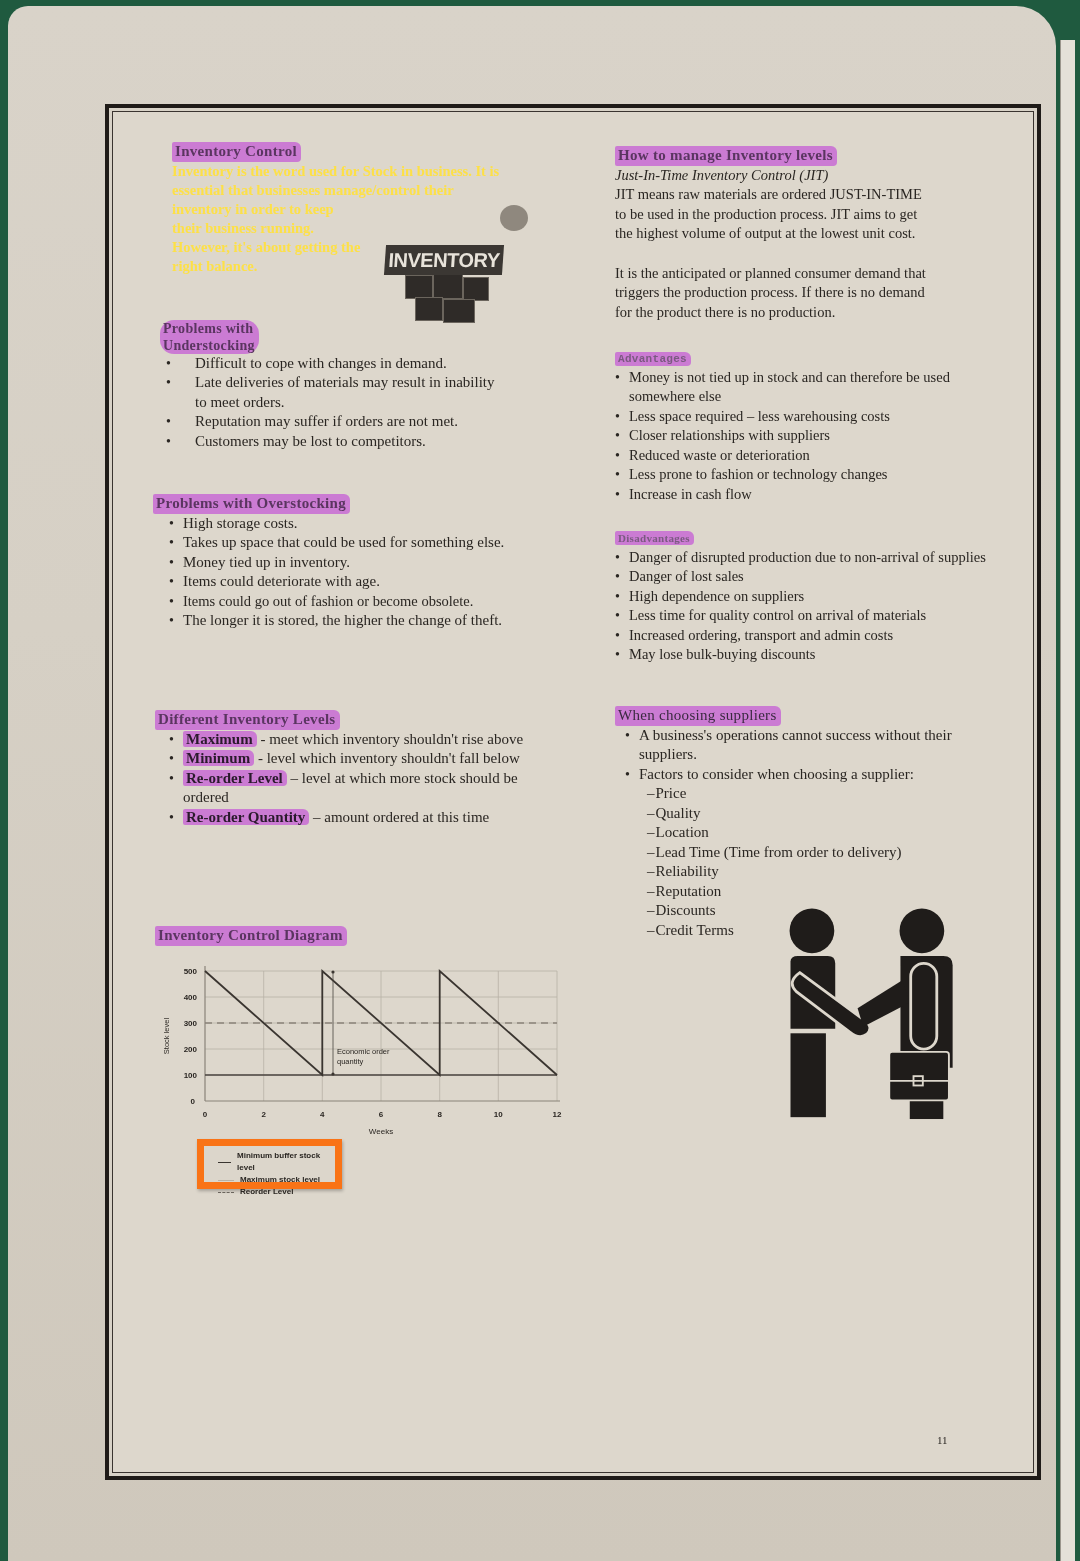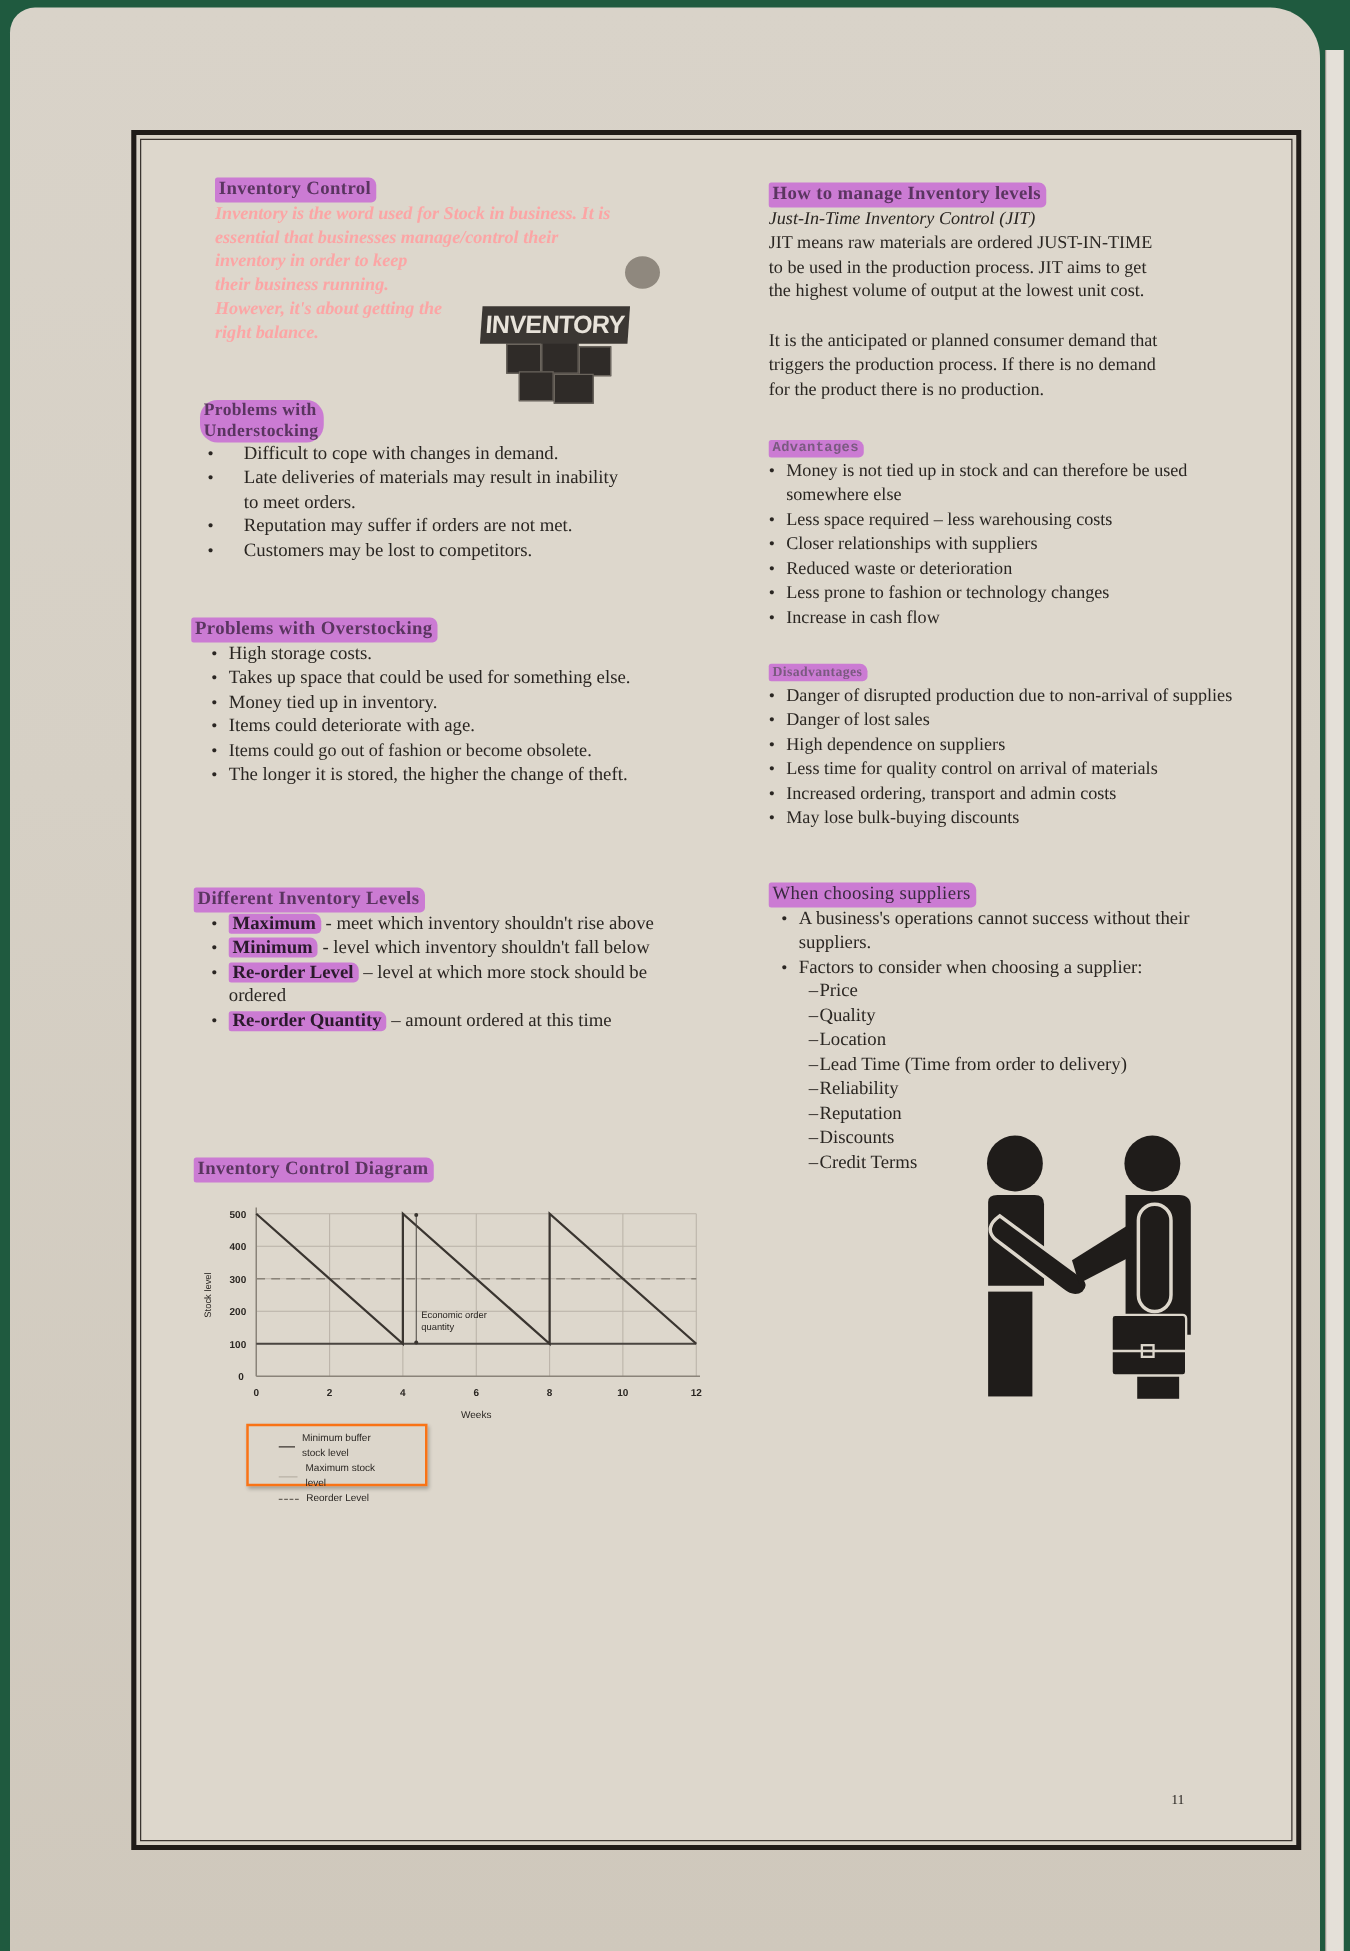--- a/index.html
+++ b/index.html
@@ -59,42 +59,42 @@
       background: #3b3733; color: #e8e3da; font-family: "Liberation Sans", sans-serif;
       font-weight: bold; font-size: 20px; line-height: 30px; text-align: center;
       letter-spacing: -0.5px; transform: skewX(-4deg);
     }
     .inv-box { position: absolute; background: #2f2b28; border: 1px solid #6b655d; }
 
     
     .chart-wrap { position: absolute; left: 155px; top: 956px; width: 420px; height: 190px; }
     .legend {
       position: absolute; left: 197px; top: 1139px; width: 145px; height: 50px;
-      border: 2px solid #f97316; background: #dcd6cb;
+      border: 7px solid #f97316; background: #dcd6cb;
       box-shadow: 1px 2px 3px rgba(0,0,0,0.25);
       font-family: "Liberation Sans", sans-serif; font-size: 8px; line-height: 12px;
-      padding: 4px 24px; box-sizing: border-box; color: #2a2622;
+      padding: 4px 14px; box-sizing: border-box; color: #2a2622; font-weight: bold;
     }
     .legend-row { display: flex; align-items: center; }
     .legend-swatch { width: 16px; height: 0; margin-right: 6px; }
     .page-number {
       position: absolute; left: 937px; top: 1434px; font-size: 11px; color: #2a2622;
     }
     .handshake { position: absolute; left: 770px; top: 895px; width: 205px; height: 230px; }
   </style>
 </head>
 <body>
 
 <div class="page"></div>
 <div class="page-edge"></div>
 <div class="frame"></div>
 
 <div class="col col-left" style="top:142px;margin-left:12px;">
   <div class="section-title hl">Inventory Control</div>
-  <div style="font-weight:bold; color:#fca5a5; font-size:14.5px; line-height:19px;font-style:italic;">
+  <div style="font-weight:bold; color:#fde047; font-size:14.5px; line-height:19px;">
     <div>Inventory is the word used for Stock in business. It is</div>
     <div>essential that businesses manage/control their</div>
     <div>inventory in order to keep</div>
     <div>their business running.</div>
     <div>However, it's about getting the</div>
     <div>right balance.</div>
   </div>
 </div>
 
 <div class="inv-graphic">

